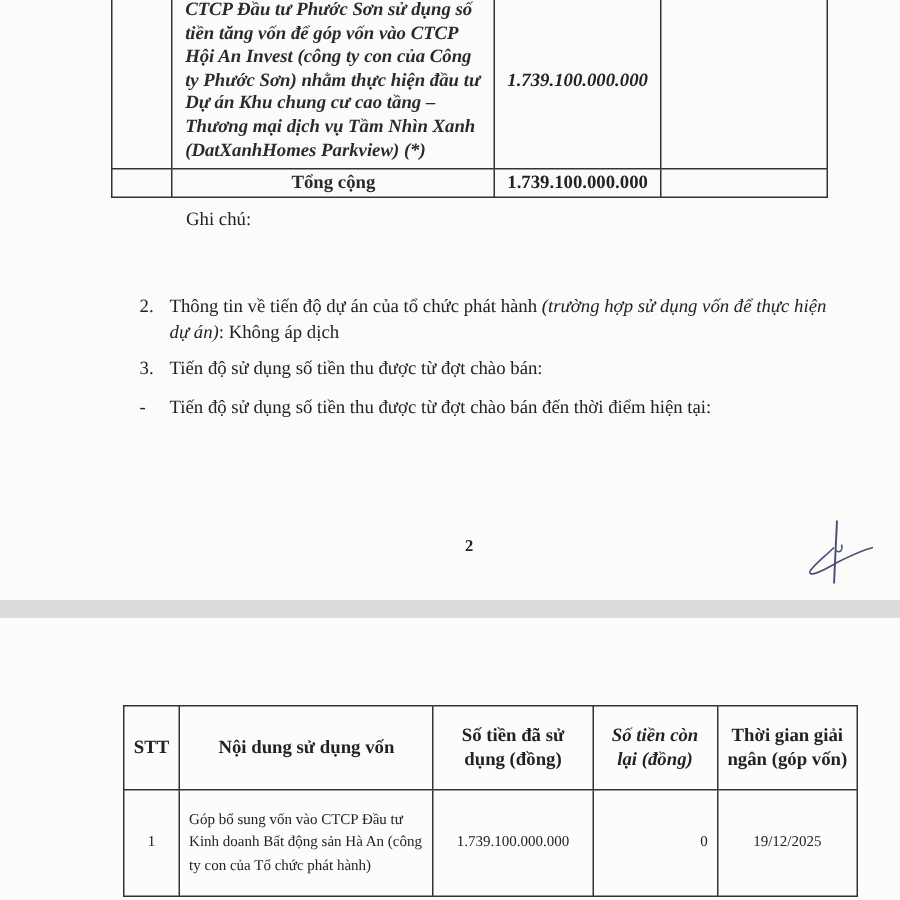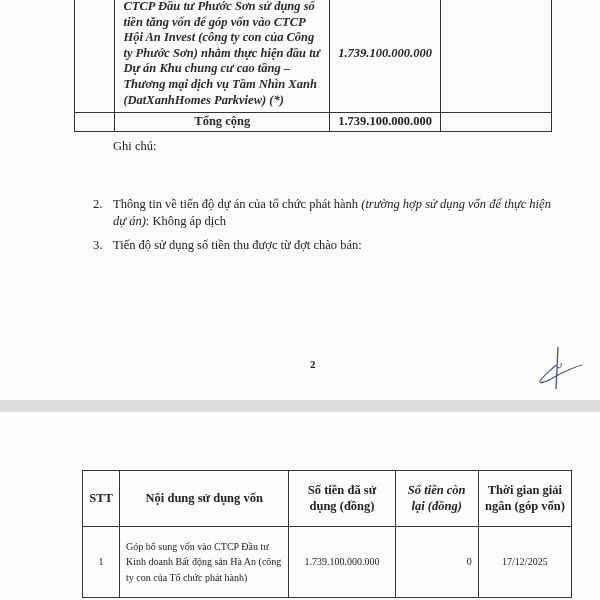--- a/index.html
+++ b/index.html
@@ -11,21 +11,21 @@
   table{border-collapse:collapse;position:absolute;}
   td,th{border:1px solid #333;padding:0 6px;font-size:12.5px;line-height:15.6px;vertical-align:middle;}
   #t1{left:74px;top:-6px;width:478px;}
   #t1 td.c0{width:28px;}
   #t1 td.c1{width:200px;font-style:italic;font-weight:bold;color:#2a2a2a;padding:4px 8px;}
   #t1 td.c2{width:98px;text-align:center;font-style:italic;font-weight:bold;}
   #t1 td.c3{width:100px;}
   #t1 tr.total td{height:18px;font-weight:bold;font-style:normal;text-align:center;}
   .txt{position:absolute;font-size:12.5px;line-height:17px;white-space:nowrap;}
   .it{font-style:italic;}
-  #note-label{left:113px;top:138px;}
+  #note-label{left:124px;top:138px;}
   #note-text{left:113px;top:161px;width:440px;white-space:normal;font-style:italic;line-height:17px;}
   #item2{left:93px;top:196px;width:470px;white-space:normal;}
   #item2 .num{position:absolute;left:0;}
   #item2 .body{display:block;margin-left:20px;}
   #item3{left:93px;top:237px;}
   #item3 .num{display:inline-block;width:20px;}
   #bullet{left:93px;top:263px;}
   #bullet .num{display:inline-block;width:20px;}
   #pagenum{left:310px;top:356px;font-size:11px;font-weight:bold;}
   #signature{position:absolute;left:536px;top:345px;}
@@ -63,20 +63,23 @@
 
   <div class="txt" id="item2">
     <span class="num">2.</span>
     <span class="body"><span>Thông tin về tiến độ dự án của tổ chức phát hành </span><span class="it">(trường hợp sử dụng vốn để thực hiện dự án)</span><span>: Không áp dịch</span></span>
   </div>
 
   <div class="txt" id="item3">
     <span class="num">3.</span><span>Tiến độ sử dụng số tiền thu được từ đợt chào bán:</span>
   </div>
 
+  <div class="txt" id="bullet">
+    <span class="num">-</span><span>Tiến độ sử dụng số tiền thu được từ đợt chào bán đến thời điểm hiện tại:</span>
+  </div>
 
   <div class="txt" id="pagenum">2</div>
 
   <svg id="signature" width="50" height="45" viewBox="0 0 50 45">
     <path d="M22 2 L20 44" stroke="#4a4f7a" stroke-width="1.3" fill="none"></path>
     <path d="M20 20 C14 26, 6 32, 4 36 C3 40, 12 36, 22 30 C30 26, 38 22, 46 20" stroke="#4a4f7a" stroke-width="1.1" fill="none"></path>
     <path d="M21 22 C24 24, 26 22, 25 18" stroke="#4a4f7a" stroke-width="1" fill="none"></path>
   </svg>
 </div>
 
@@ -92,16 +95,16 @@
     <th class="nd" style="text-align:center;">Nội dung sử dụng vốn</th>
     <th class="sd">Số tiền đã sử dụng (đồng)</th>
     <th class="sc" style="text-align:center;font-style:italic;">Số tiền còn lại (đồng)</th>
     <th class="tg">Thời gian giải ngân (góp vốn)</th>
   </tr>
   <tr>
     <td class="stt">1</td>
     <td class="nd">Góp bổ sung vốn vào CTCP Đầu tư Kinh doanh Bất động sản Hà An (công ty con của Tổ chức phát hành)</td>
     <td class="sd">1.739.100.000.000</td>
     <td class="sc">0</td>
-    <td class="tg">17/12/2025</td>
+    <td class="tg">19/12/2025</td>
   </tr>
 </tbody>
   </table>
 
 </body></html>

